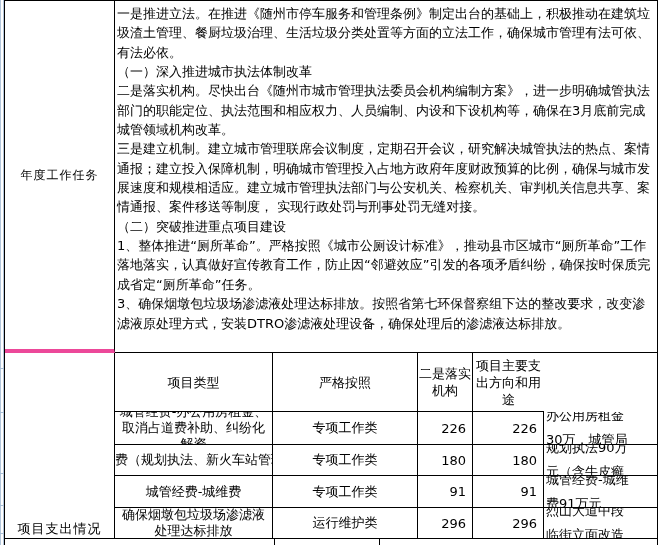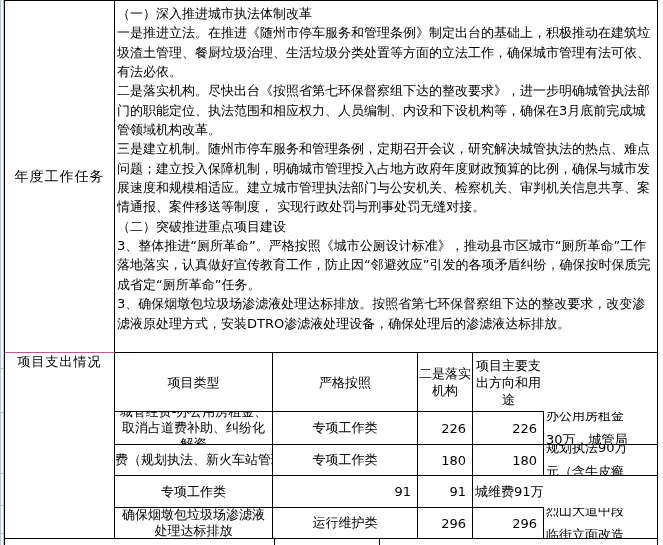--- a/index.html
+++ b/index.html
@@ -22,41 +22,41 @@
   .doc-table{
     position:absolute;left:4px;top:0;width:654px;height:545px;
     border-left:1px solid #000;border-top:1px solid #000;border-right:1px solid #000;
     box-sizing:border-box;background:#fff;
   }
   .cell{box-sizing:border-box;overflow:hidden;}
 
   
   .row-top{display:grid;grid-template-columns:110px 1fr;height:352px;}
   .label-cell{
-    border-right:1px solid #000;border-bottom:1px solid #ec4899;
+    border-right:1px solid #000;border-bottom:4px solid #ec4899;
     display:flex;align-items:center;justify-content:center;
-    font-size:14px;letter-spacing:1px;text-align:center;
+    font-size:12px;letter-spacing:1px;text-align:center;
   }
   .content-cell{
     border-bottom:1px solid #000;
     font-size:13px;line-height:19.35px;
     padding:3px 2px 0 2px;
   }
   .content-cell p{margin:0;padding:0;word-break:break-all;}
 
   
   .row-bottom{
     display:grid;
     grid-template-columns:110px 158px 145px 55px 71px 1fr;
     grid-template-rows:59px 33px 31px 32px 31px;
     height:186px;
   }
   .row-bottom .cell{border-right:1px solid #000;border-bottom:1px solid #000;font-size:13px;}
   .row-bottom .cell.last-col{border-right:none;}
-  .proj-label{grid-row:1/6;grid-column:1;display:flex;align-items:flex-start;justify-content:center;letter-spacing:1px;border-bottom:1px solid #000;font-family:Liberation Serif, serif;}
+  .proj-label{grid-row:1/6;grid-column:1;display:flex;align-items:flex-end;justify-content:center;letter-spacing:1px;border-bottom:1px solid #000;font-family:Liberation Serif, serif;}
   .hdr{display:flex;align-items:center;justify-content:center;text-align:center;line-height:17px;}
   .hdr .hw{display:block;}
   .hdr .hw.narrow{width:70px;margin:16px auto;}
   .name-cell{display:flex;align-items:center;justify-content:center;text-align:center;line-height:16px;padding:0 1px;word-break:break-all;}
   .name-cell.clip-left{justify-content:flex-start;text-align:left;white-space:nowrap;padding:0;}
   .type-cell{display:flex;align-items:center;justify-content:center;text-align:right;}
   .num-cell{display:flex;align-items:center;justify-content:flex-end;padding-right:6px;}
   .purpose-cell{display:flex;align-items:center;line-height:24px;}
   .purpose-cell .pw{display:block;width:84px;margin-left:2px;word-break:break-all;}
 
@@ -80,26 +80,26 @@
     <div class="gl-h" style="top:533px"></div>
   </div>
 
   <div class="doc-table">
 
     <div class="row-top">
       <div class="cell label-cell">
         <span>年度工作任务</span>
       </div>
       <div class="cell content-cell">
+        <p>一是推进立法。在推进《随州市停车服务和管理条例》制定出台的基础上，积极推动在建筑垃圾渣土管理、餐厨垃圾治理、生活垃圾分类处置等方面的立法工作，确保城市管理有法可依、有法必依。</p>
         <p>（一）深入推进城市执法体制改革</p>
-        <p>一是推进立法。在推进《随州市停车服务和管理条例》制定出台的基础上，积极推动在建筑垃圾渣土管理、餐厨垃圾治理、生活垃圾分类处置等方面的立法工作，确保城市管理有法可依、有法必依。</p>
-        <p>二是落实机构。尽快出台《按照省第七环保督察组下达的整改要求》，进一步明确城管执法部门的职能定位、执法范围和相应权力、人员编制、内设和下设机构等，确保在3月底前完成城管领域机构改革。</p>
-        <p>三是建立机制。随州市停车服务和管理条例，定期召开会议，研究解决城管执法的热点、难点问题；建立投入保障机制，明确城市管理投入占地方政府年度财政预算的比例，确保与城市发展速度和规模相适应。建立城市管理执法部门与公安机关、检察机关、审判机关信息共享、案情通报、案件移送等制度， 实现行政处罚与刑事处罚无缝对接。</p>
+        <p>二是落实机构。尽快出台《随州市城市管理执法委员会机构编制方案》，进一步明确城管执法部门的职能定位、执法范围和相应权力、人员编制、内设和下设机构等，确保在3月底前完成城管领域机构改革。</p>
+        <p>三是建立机制。建立城市管理联席会议制度，定期召开会议，研究解决城管执法的热点、案情通报；建立投入保障机制，明确城市管理投入占地方政府年度财政预算的比例，确保与城市发展速度和规模相适应。建立城市管理执法部门与公安机关、检察机关、审判机关信息共享、案情通报、案件移送等制度， 实现行政处罚与刑事处罚无缝对接。</p>
         <p>（二）突破推进重点项目建设</p>
-        <p>3、整体推进“厕所革命”。严格按照《城市公厕设计标准》，推动县市区城市“厕所革命”工作落地落实，认真做好宣传教育工作，防止因“邻避效应”引发的各项矛盾纠纷，确保按时保质完成省定“厕所革命”任务。</p>
+        <p>1、整体推进“厕所革命”。严格按照《城市公厕设计标准》，推动县市区城市“厕所革命”工作落地落实，认真做好宣传教育工作，防止因“邻避效应”引发的各项矛盾纠纷，确保按时保质完成省定“厕所革命”任务。</p>
         <p>3、确保烟墩包垃圾场渗滤液处理达标排放。按照省第七环保督察组下达的整改要求，改变渗滤液原处理方式，安装DTRO渗滤液处理设备，确保处理后的渗滤液达标排放。</p>
 
       </div>
     </div>
 
     <div class="row-bottom">
       <div class="cell proj-label">
         <span>项目支出情况</span>
       </div>
 
@@ -141,20 +141,23 @@
       <div class="cell num-cell" style="grid-row:3">
         <span>180</span>
       </div>
       <div class="cell num-cell" style="grid-row:3">
         <span>180</span>
       </div>
       <div class="cell purpose-cell last-col" style="grid-row:3">
         <span class="pw">规划执法90万元（含牛皮癣</span>
       </div>
 
+      <div class="cell name-cell" style="grid-row:4">
+        <span>城管经费-城维费</span>
+      </div>
       <div class="cell type-cell" style="grid-row:4">
         <span>专项工作类</span>
       </div>
       <div class="cell num-cell" style="grid-row:4">
         <span>91</span>
       </div>
       <div class="cell num-cell" style="grid-row:4">
         <span>91</span>
       </div>
       <div class="cell purpose-cell last-col" style="grid-row:4">

